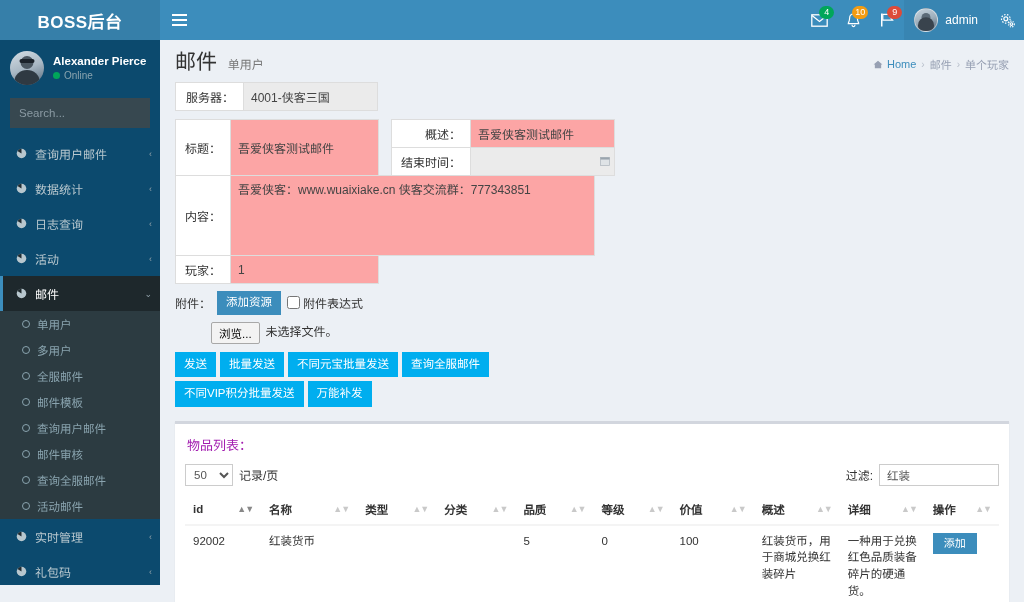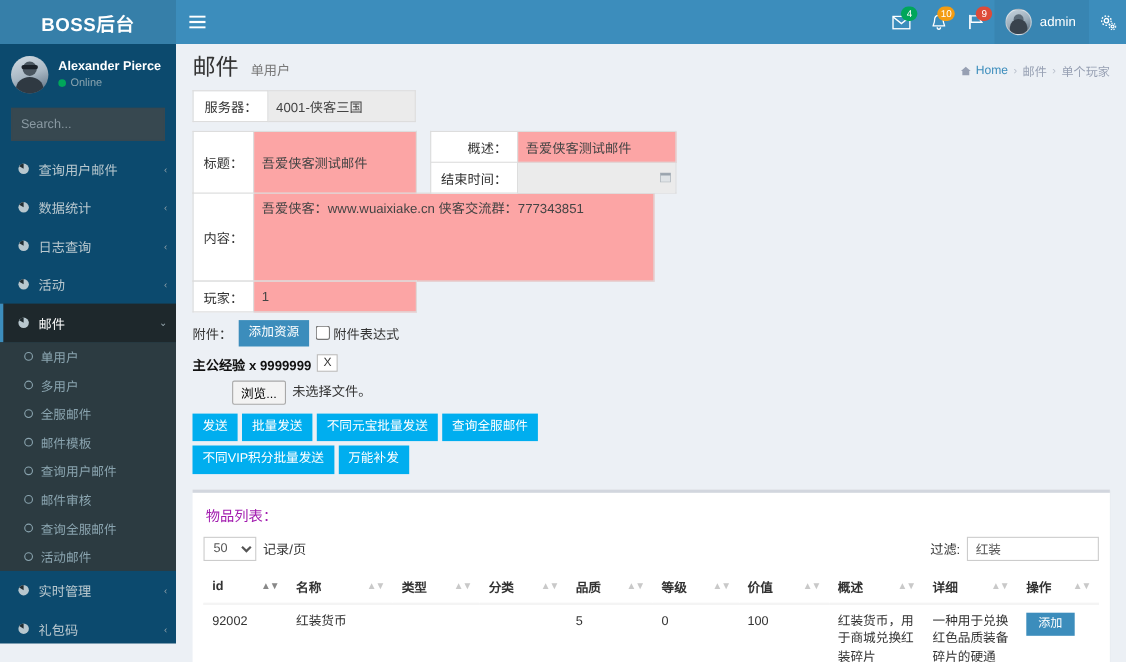--- a/index.html
+++ b/index.html
@@ -556,24 +556,20 @@
 
       <div class="attach-line">
         <span>附件：</span>
         <button class="btn btn-primary">添加资源</button>
         <label class="chk-label">
           <input type="checkbox" style="">
           <span>附件表达式</span>
         </label>
       </div>
 
-      <div class="attach-item">
-        <span>主公经验 x 9999999</span>
-        <span class="attach-x">X</span>
-      </div>
 
       <div class="file-line">
         <button class="file-btn">浏览...</button>
         <span>未选择文件。</span>
       </div>
 
       <div class="btn-row">
         <button class="btn btn-info">发送</button>
         <button class="btn btn-info">批量发送</button>
         <button class="btn btn-info">不同元宝批量发送</button>

